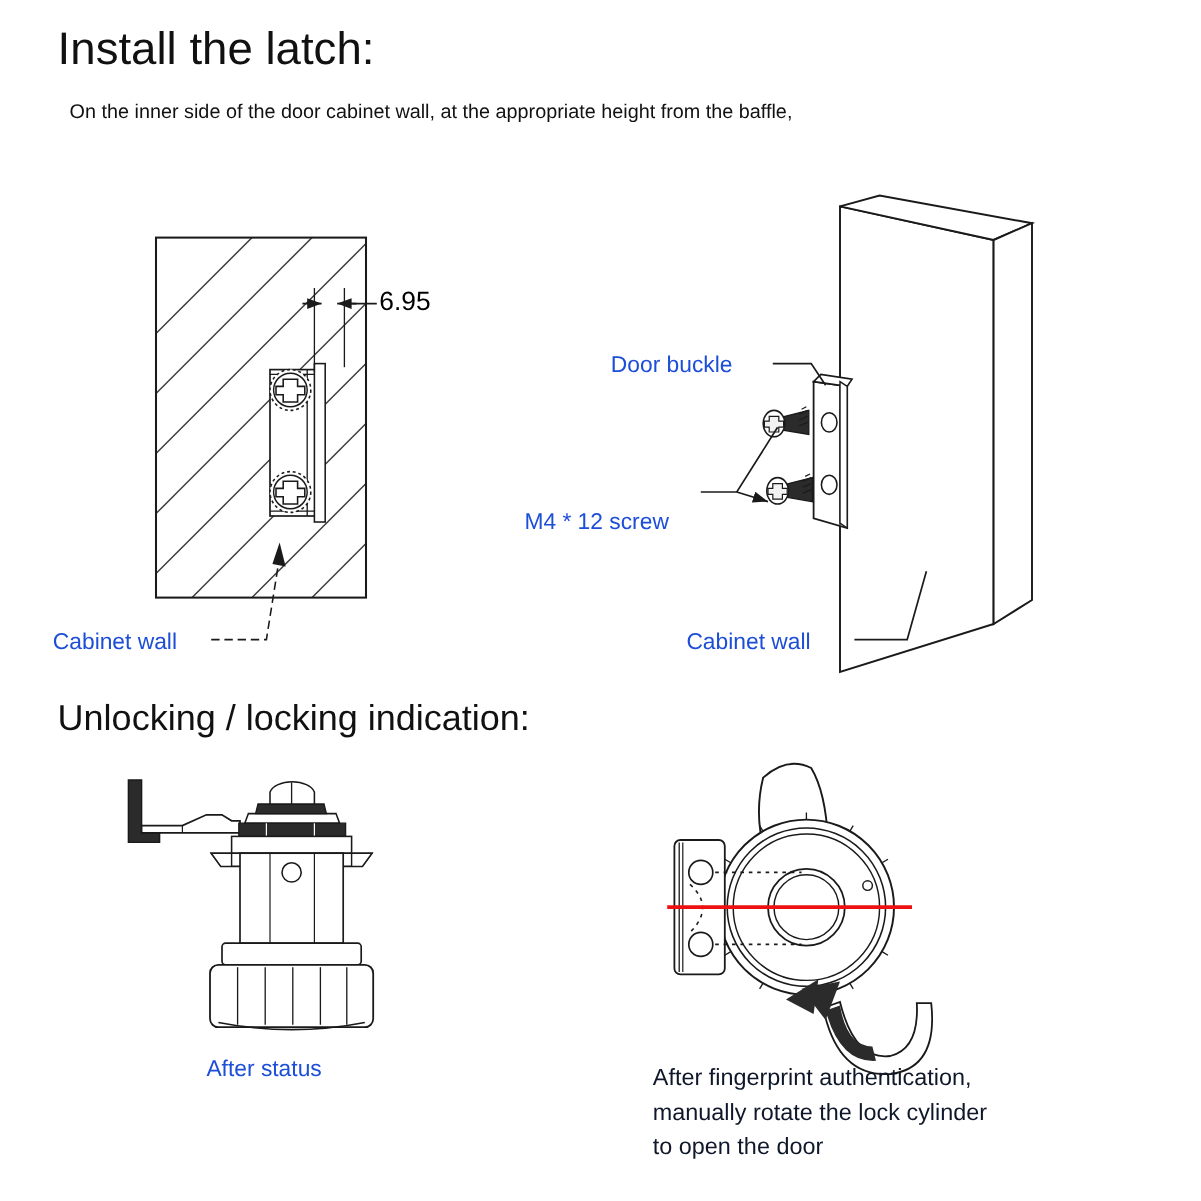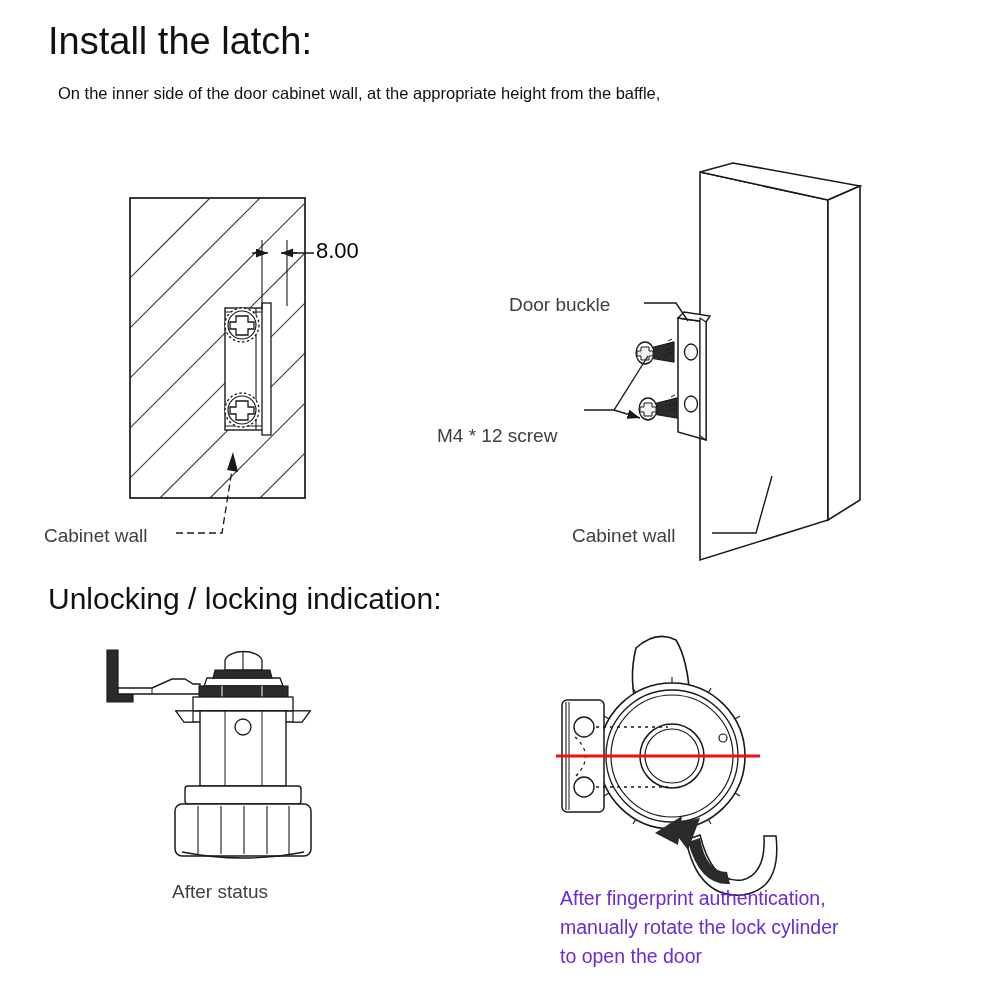--- a/index.html
+++ b/index.html
@@ -20,31 +20,31 @@
     white-space:nowrap;
   }
   #body-text div{white-space:nowrap;}
 
   #title-unlocking{
     left:48px;top:580px;font-size:30px;line-height:38px;color:#111;
   }
 
   .svg-layer{position:absolute;left:0;top:0;width:1001px;height:1001px;}
 
-  .lbl{position:absolute;font-size:19px;line-height:24px;color:#404040;white-space:nowrap;}
+  .lbl{position:absolute;font-size:19px;line-height:24px;color:#1d4ed8;white-space:nowrap;}
   .lbl-dim{position:absolute;font-size:22px;color:#000;white-space:nowrap;}
 
   #lbl-cabinet-wall-left{left:44px;top:524px;}
   #lbl-cabinet-wall-right{left:572px;top:524px;}
   #lbl-door-buckle{left:509px;top:293px;}
   #lbl-m4-screw{left:437px;top:424px;}
   #lbl-dim-800{left:316px;top:238px;}
   #lbl-lock-status{left:172px;top:880px;}
   #caption-rotate{
-    position:absolute;left:560px;top:884px;font-size:19.5px;line-height:29px;color:#6d28d9;
+    position:absolute;left:544px;top:884px;font-size:19.5px;line-height:29px;color:#0f172a;
   }
   #caption-rotate div{white-space:nowrap;}
 </style>
 </head>
 <body>
 
 <div class="page">
 
   <div class="abs" id="title-install">Install the latch:</div>
 
@@ -252,21 +252,21 @@
   </svg>
 
   <div class="lbl" id="lbl-cabinet-wall-left">Cabinet wall</div>
 
   <div class="lbl" id="lbl-cabinet-wall-right">Cabinet wall</div>
 
   <div class="lbl" id="lbl-door-buckle">Door buckle</div>
 
   <div class="lbl" id="lbl-m4-screw">M4 * 12 screw</div>
 
-  <div class="lbl-dim" id="lbl-dim-800">8.00</div>
+  <div class="lbl-dim" id="lbl-dim-800">6.95</div>
 
   <div class="lbl" id="lbl-lock-status">After status</div>
 
   <div id="caption-rotate">
     <div>After fingerprint authentication,</div>
     <div>manually rotate the lock cylinder</div>
     <div>to open the door</div>
   </div>
 
 </div>

